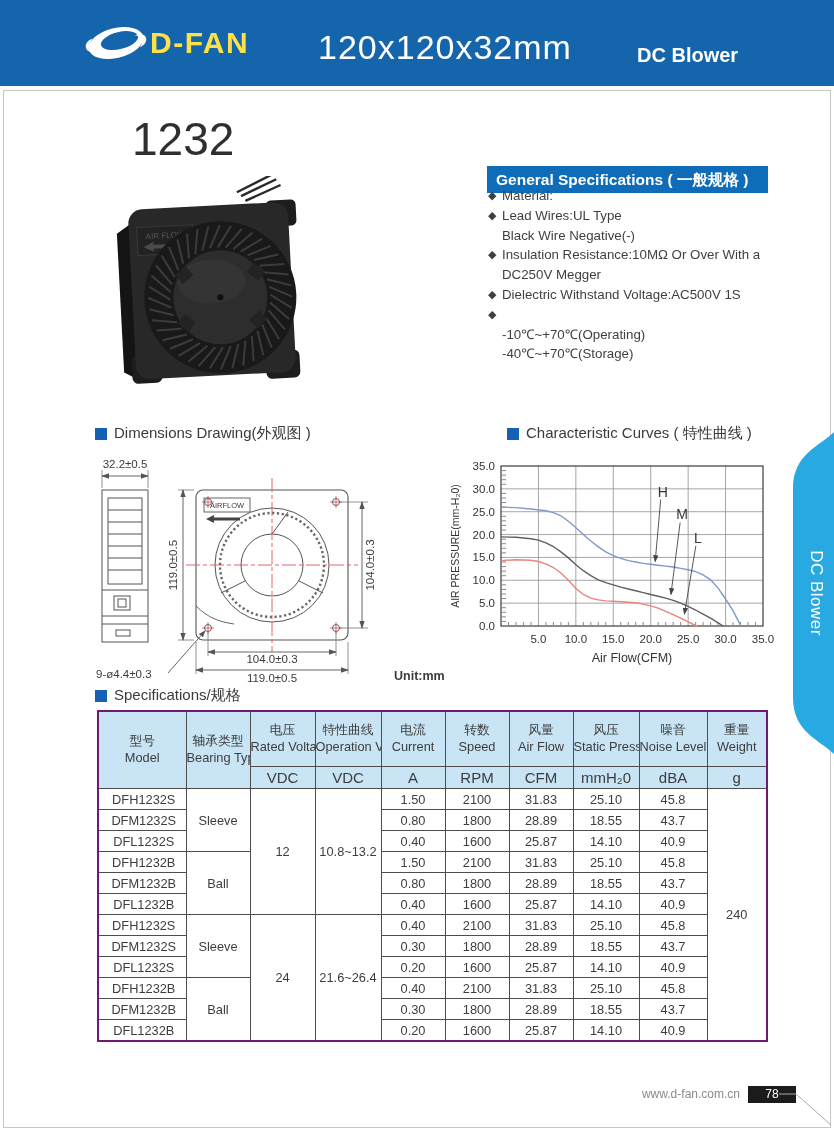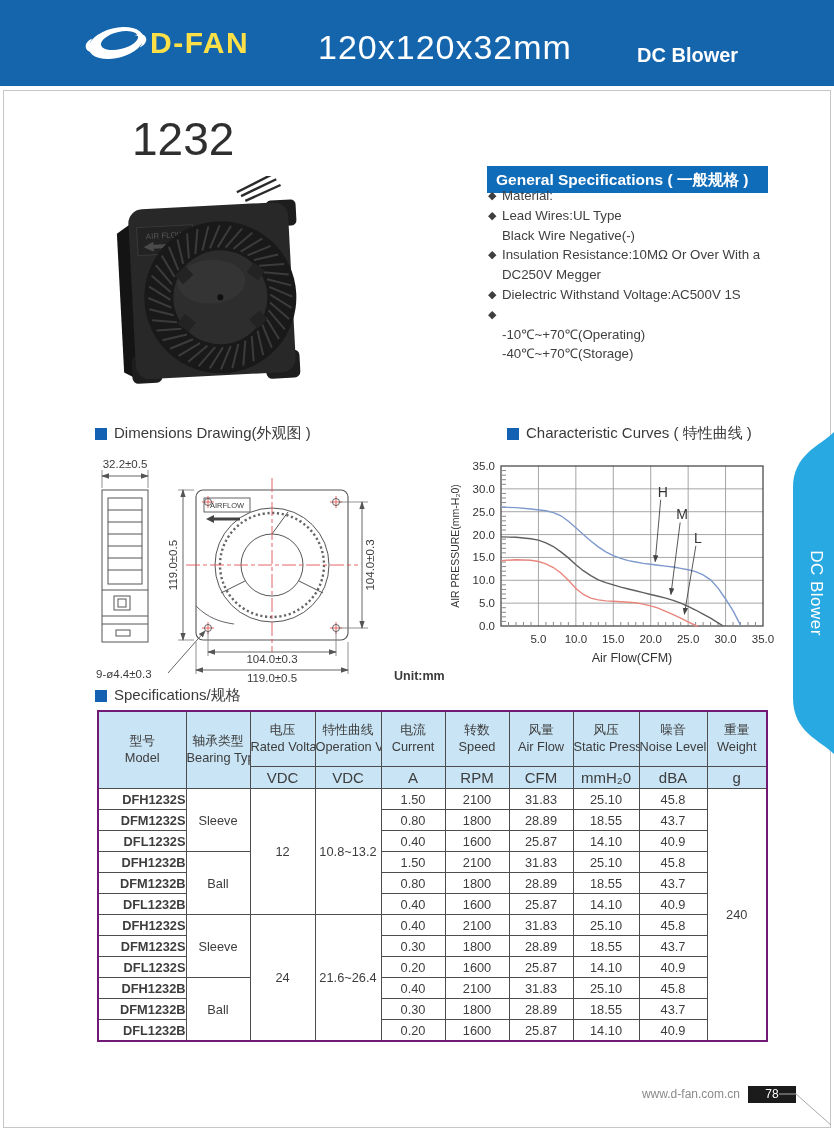--- a/index.html
+++ b/index.html
@@ -30,21 +30,21 @@
   .sec-sq{width:12px;height:12px;background:#1461b4;margin-right:7px;flex:0 0 auto;}
 
   
   #spec-table{border-collapse:collapse;table-layout:fixed;width:669px;border:2px solid #701a75;}
   #spec-table th,#spec-table td{border:1px solid #4d4d4d;text-align:center;padding:0;color:#3d3d3d;
     overflow:hidden;white-space:nowrap;}
   #spec-table thead th{background:#c8e4f5;font-weight:400;}
   #spec-table tr.main th{height:54px;font-size:12.8px;line-height:1.3;}
   #spec-table tr.units th{height:21px;font-size:15px;margin-left:35px;}
   #spec-table tbody td{height:20px;font-size:12.8px;}
-  #spec-table tbody td.model{text-align:right;padding-left:3px;font-weight:bold;}
+  #spec-table tbody td.model{text-align:center;padding-left:3px;}
   .zh{display:block;}
 
   
   .site{position:absolute;left:590px;top:1087px;width:150px;text-align:right;font-size:12px;color:#8a8a8a;}
   .pagebox{position:absolute;left:748px;top:1086px;width:48px;height:17px;background:#1b1b1b;color:#fff;
            font-size:12px;text-align:center;line-height:17px;}
   svg{display:block;}
 </style>
 </head>
 <body>

